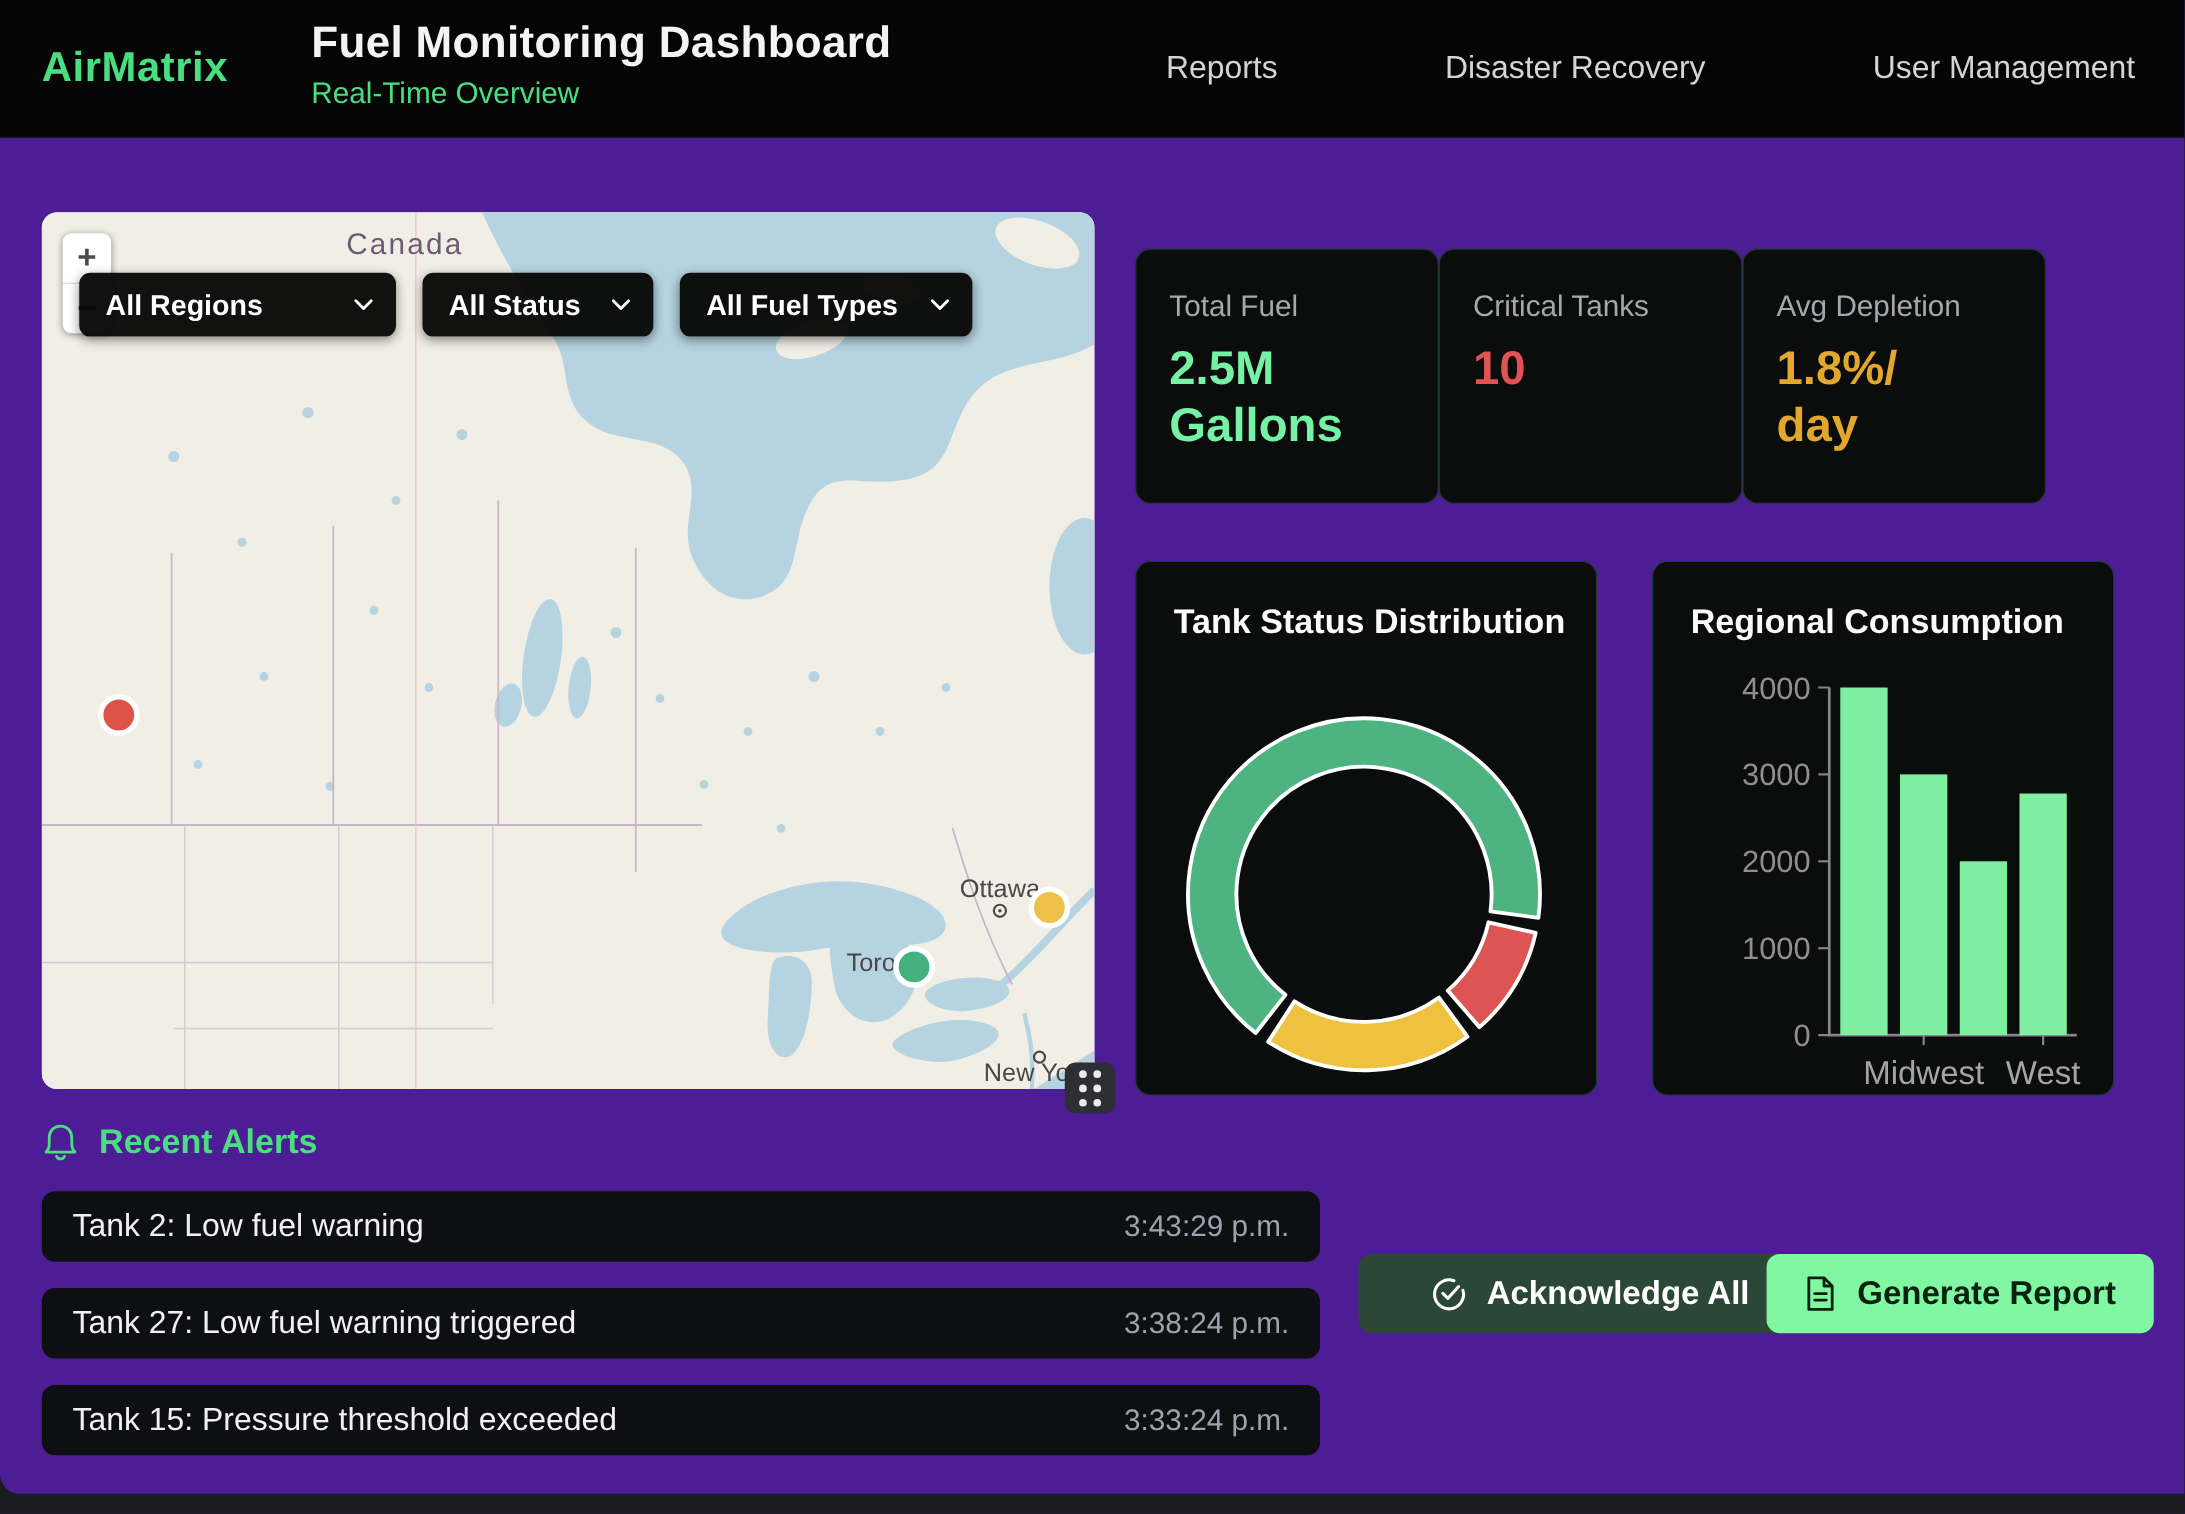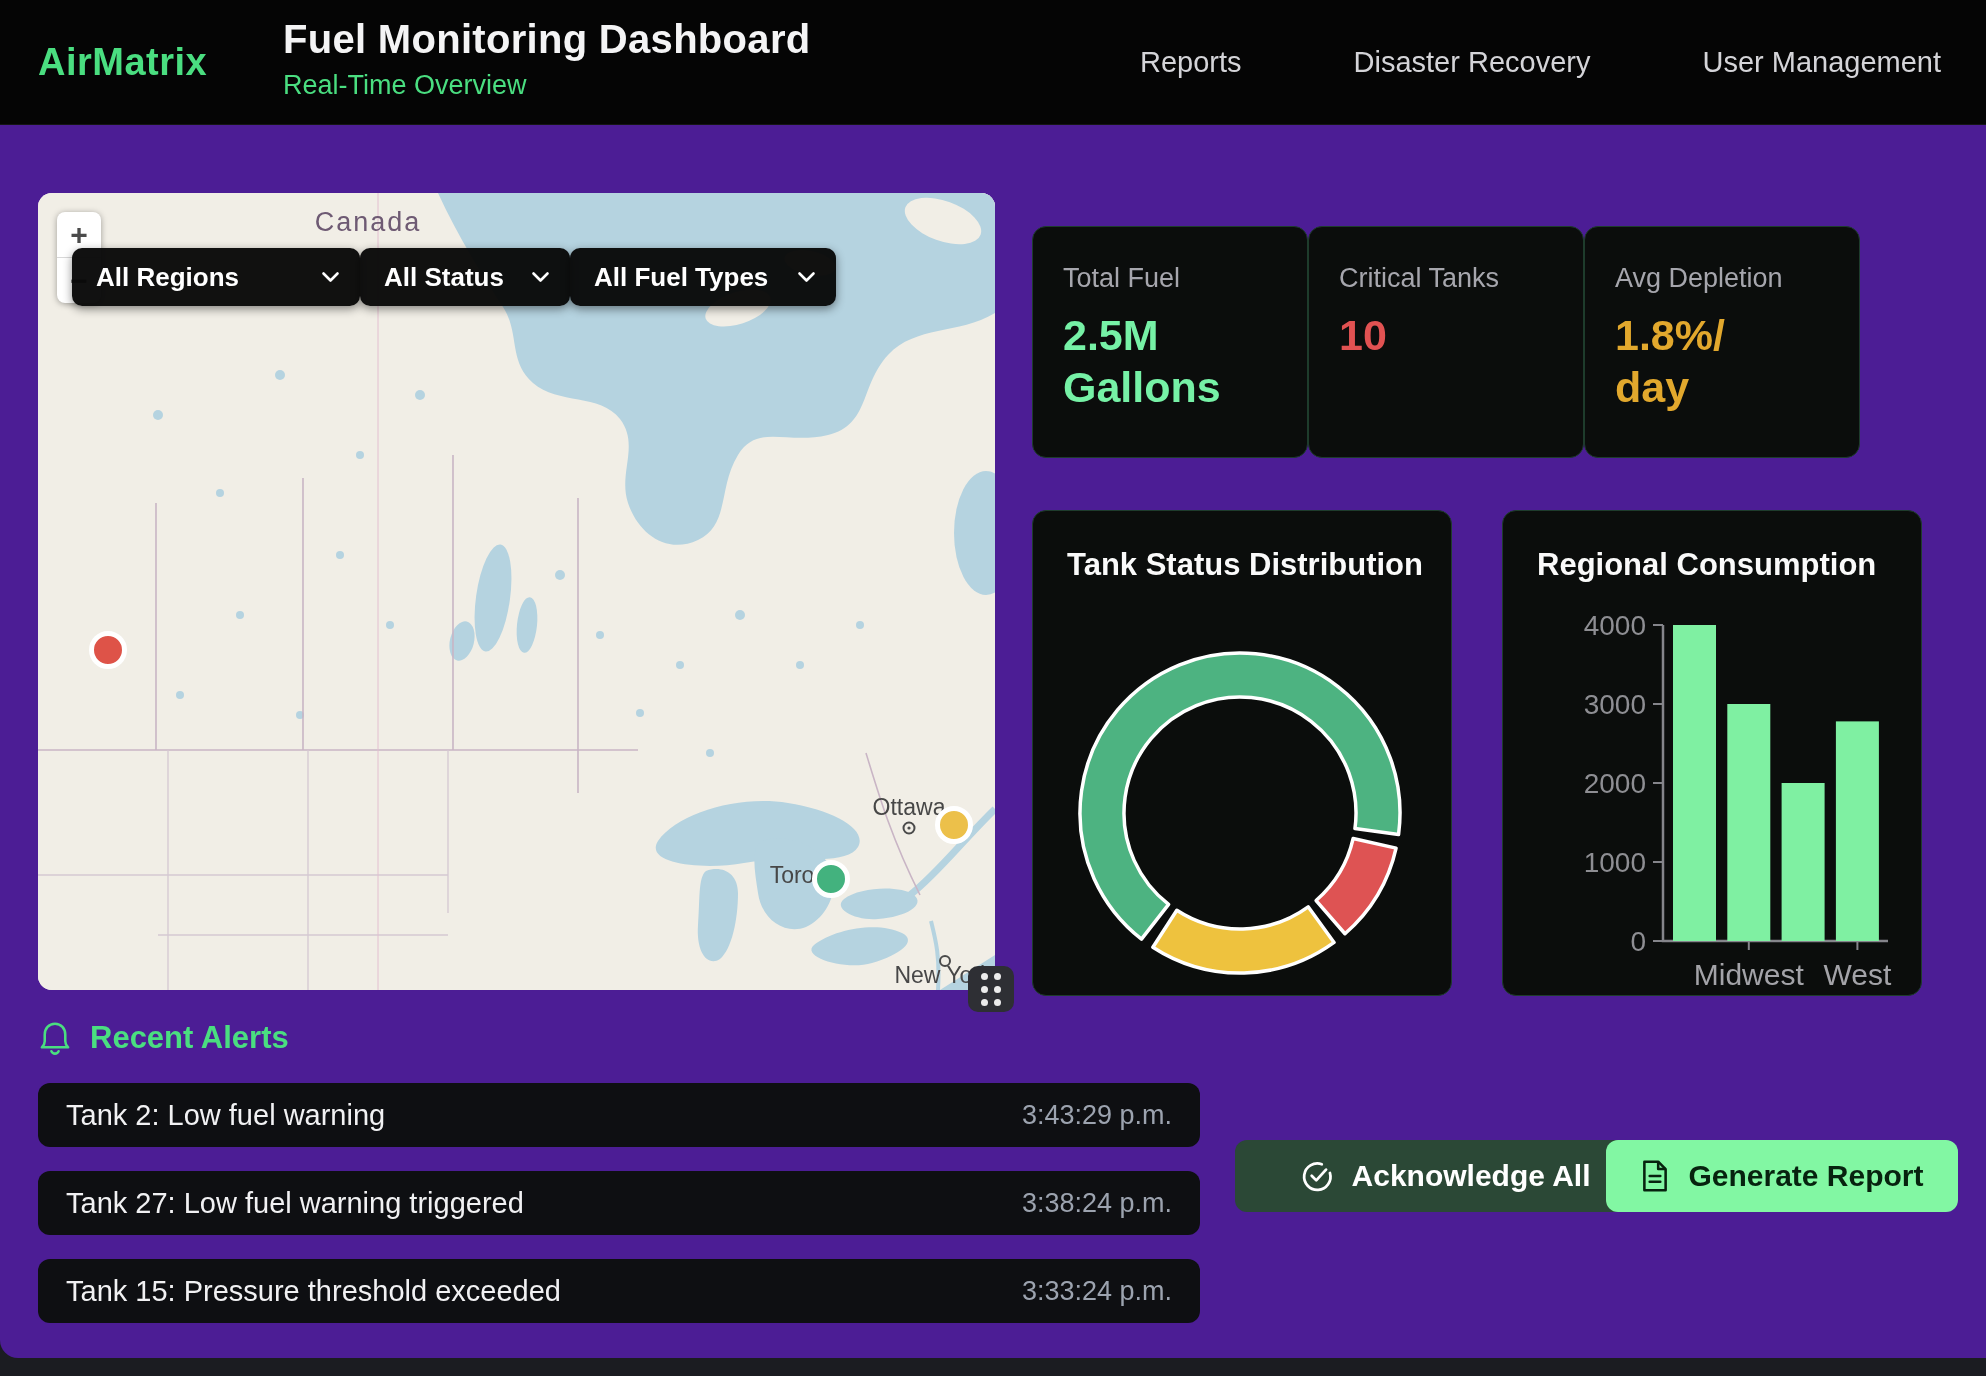--- a/index.html
+++ b/index.html
@@ -6,29 +6,29 @@
   .app{position:relative;width:1986px;height:1376px;background:#1b1c21;overflow:hidden;}
   .panel{position:absolute;left:0;top:0;width:1986px;height:1358px;background:#4c1d95;border-radius:0 0 18px 18px;overflow:hidden;padding-left:16px;}
 
   
   .header{position:absolute;left:0;top:0;width:100%;height:124px;background:#050505;border-bottom:1px solid #151515;}
   .brand{position:absolute;left:38px;top:0;height:124px;display:flex;align-items:center;font-size:38px;font-weight:bold;color:#4ade80;letter-spacing:.5px;}
   .titleblock{position:absolute;left:283px;top:17px;}
   .page-title{font-size:40px;font-weight:bold;color:#f4f4f5;letter-spacing:.3px;}
   .page-subtitle{margin-top:8px;font-size:27px;font-weight:500;color:#4ade80;}
   .nav{position:absolute;right:61px;top:0;height:124px;display:flex;align-items:center;gap:112px;}
-  .nav-item{font-size:29px;color:#d4d4d8;cursor:pointer;white-space:nowrap;}
+  .nav-item{font-size:29px;color:#d4d4d8;cursor:pointer;white-space:nowrap;margin-left:40px;}
 
   
   .map{position:absolute;left:38px;top:193px;width:957px;height:797px;border-radius:14px;overflow:hidden;background:#f1eee6;}
   .map svg.basemap{position:absolute;left:0;top:0;}
   .zoomctl{position:absolute;left:19px;top:19px;width:44px;height:91px;background:#ffffff;border-radius:8px;box-shadow:0 1px 6px rgba(0,0,0,.35);z-index:1;overflow:hidden;}
   .zoomctl .zbtn{height:45px;display:flex;align-items:center;justify-content:center;font-size:30px;font-weight:bold;color:#4b4b4b;cursor:pointer;}
   .zoomctl .zbtn:first-child{border-bottom:1px solid #d8d8d8;}
-  .filters{position:absolute;left:34px;top:55px;display:flex;gap:0;z-index:2;text-align:center;}
+  .filters{position:absolute;left:34px;top:55px;display:flex;gap:24px;z-index:2;text-align:center;}
   .filter{height:58px;background:rgba(7,7,7,.96);border-radius:10px;display:flex;align-items:center;justify-content:space-between;box-sizing:border-box;padding:0 20px 0 24px;color:#fff;font-size:26px;font-weight:bold;box-shadow:0 3px 10px rgba(0,0,0,.45);cursor:pointer;white-space:nowrap;}
   .chev{margin-left:18px;flex:none;display:block;}
 
   .handle{position:absolute;left:968px;top:966px;width:46px;height:46px;background:#2e2f34;border-radius:10px;display:grid;grid-template-columns:repeat(2,7px);grid-auto-rows:7px;gap:6px;place-content:center;z-index:3;cursor:grab;}
   .handle i{background:#ececec;border-radius:50%;}
 
   
   .stats{position:absolute;left:1032px;top:226px;display:flex;}
   .stat-card{width:276px;height:232px;background:#0b0d0c;border:1.5px solid #1e3c2c;border-radius:14px;box-sizing:border-box;padding:36px 30px;}
   .stat-label{font-size:27px;color:#a6a6ad;}

